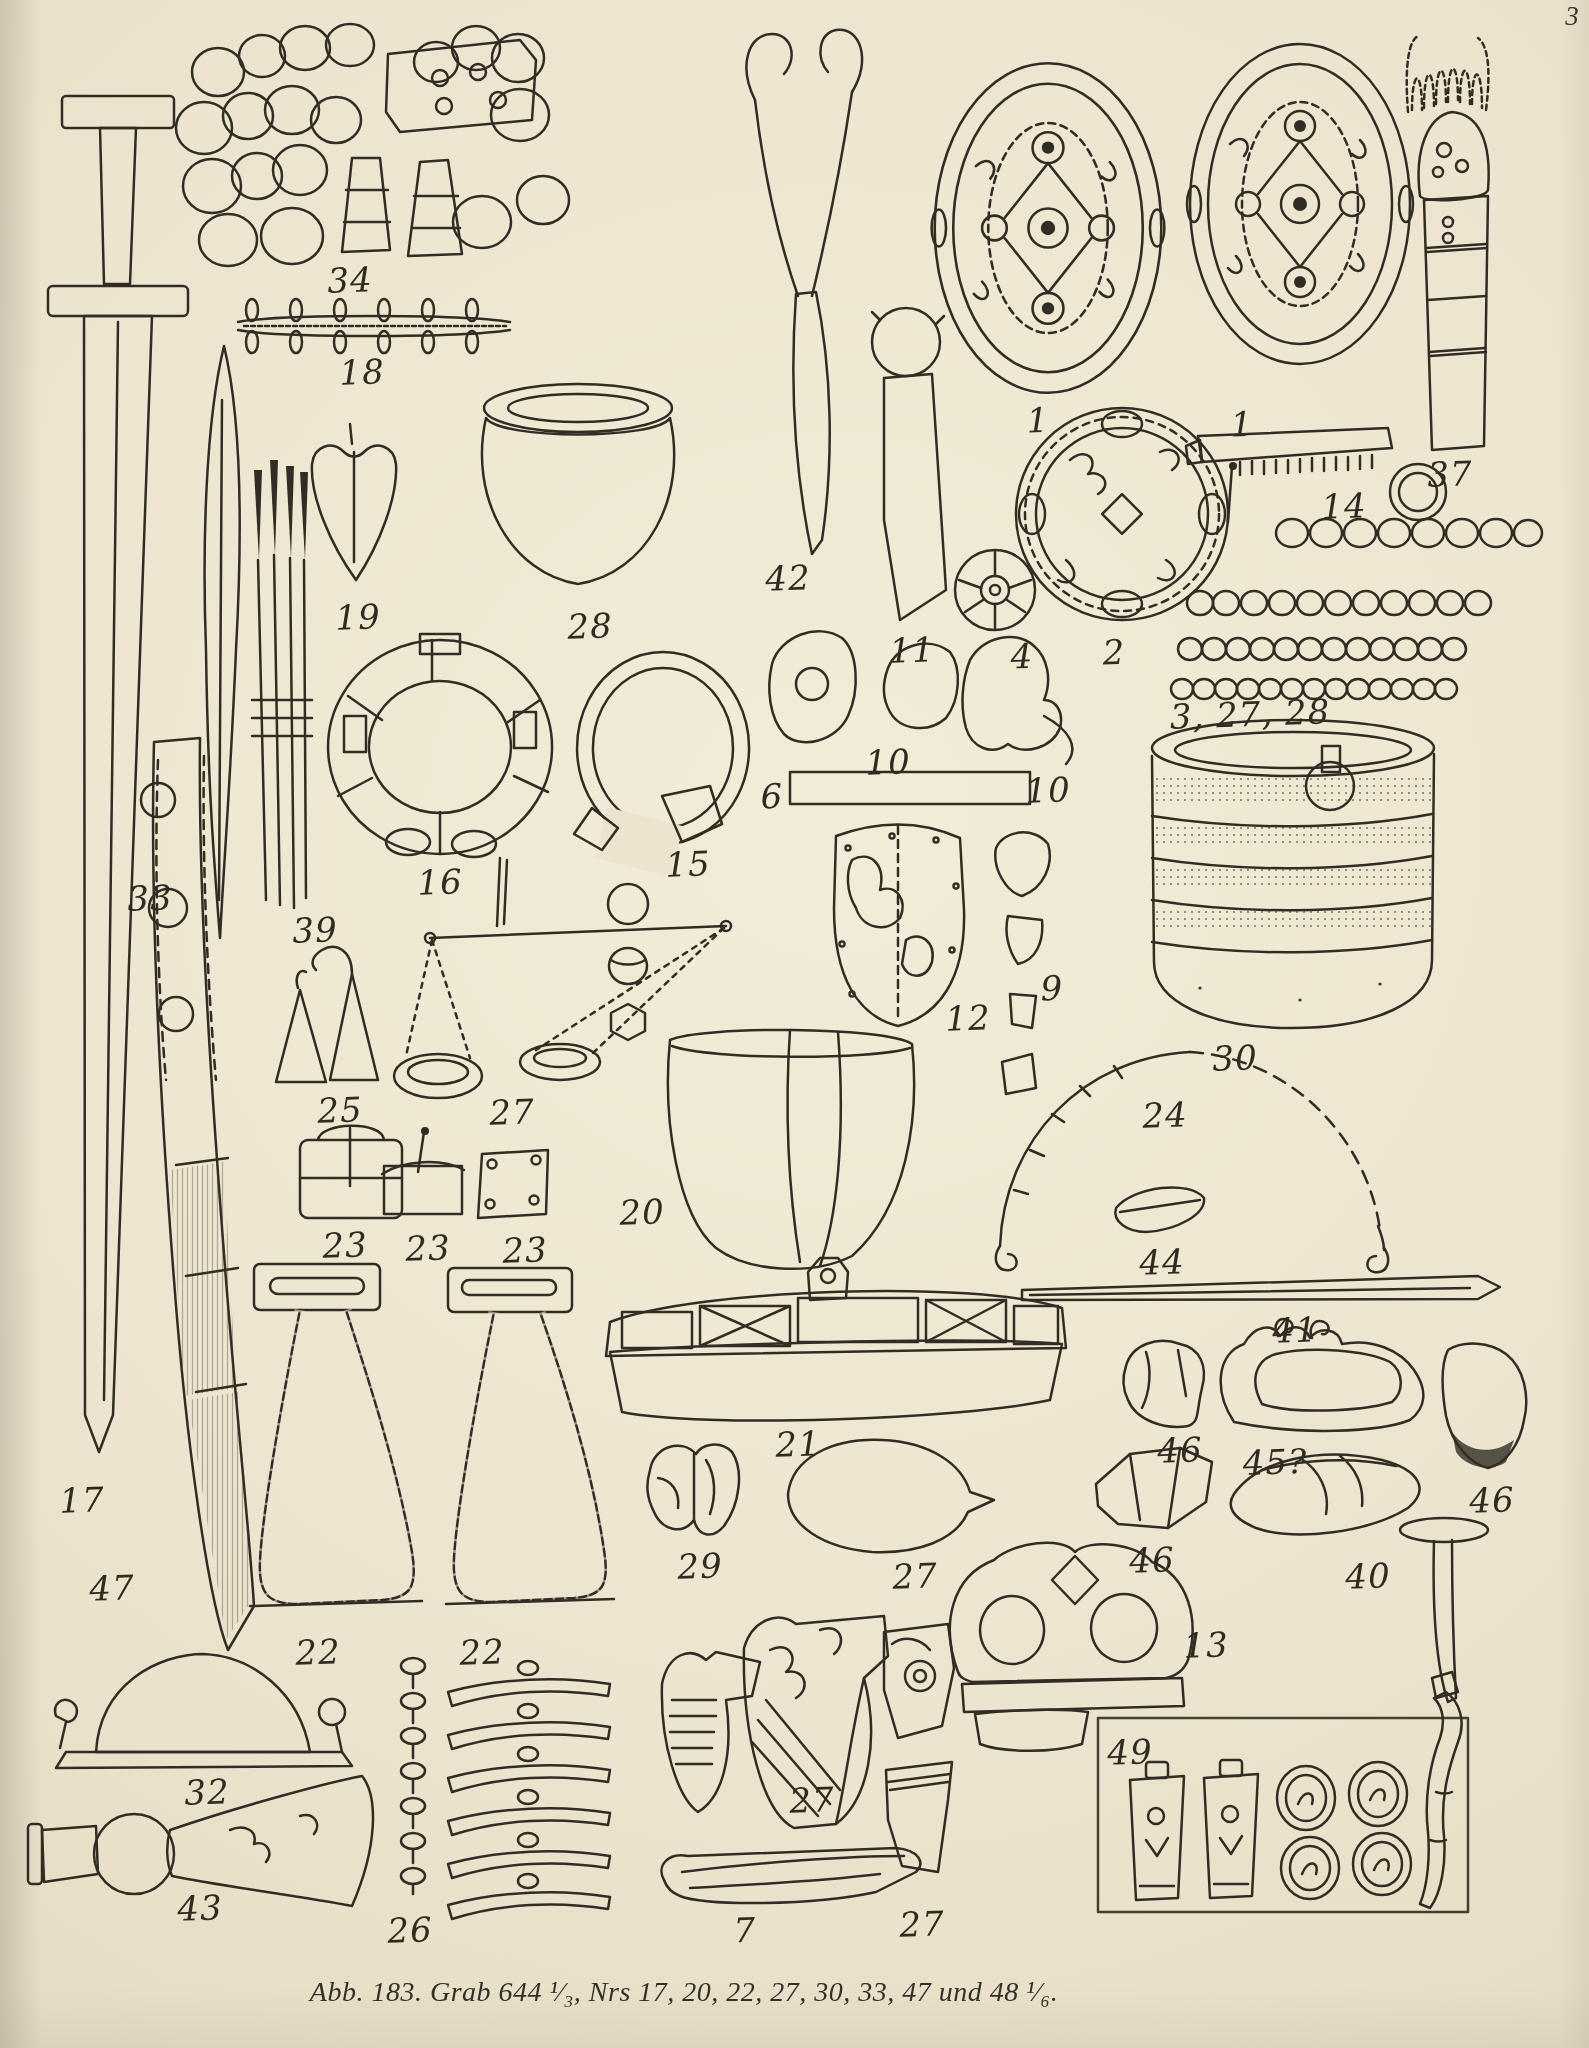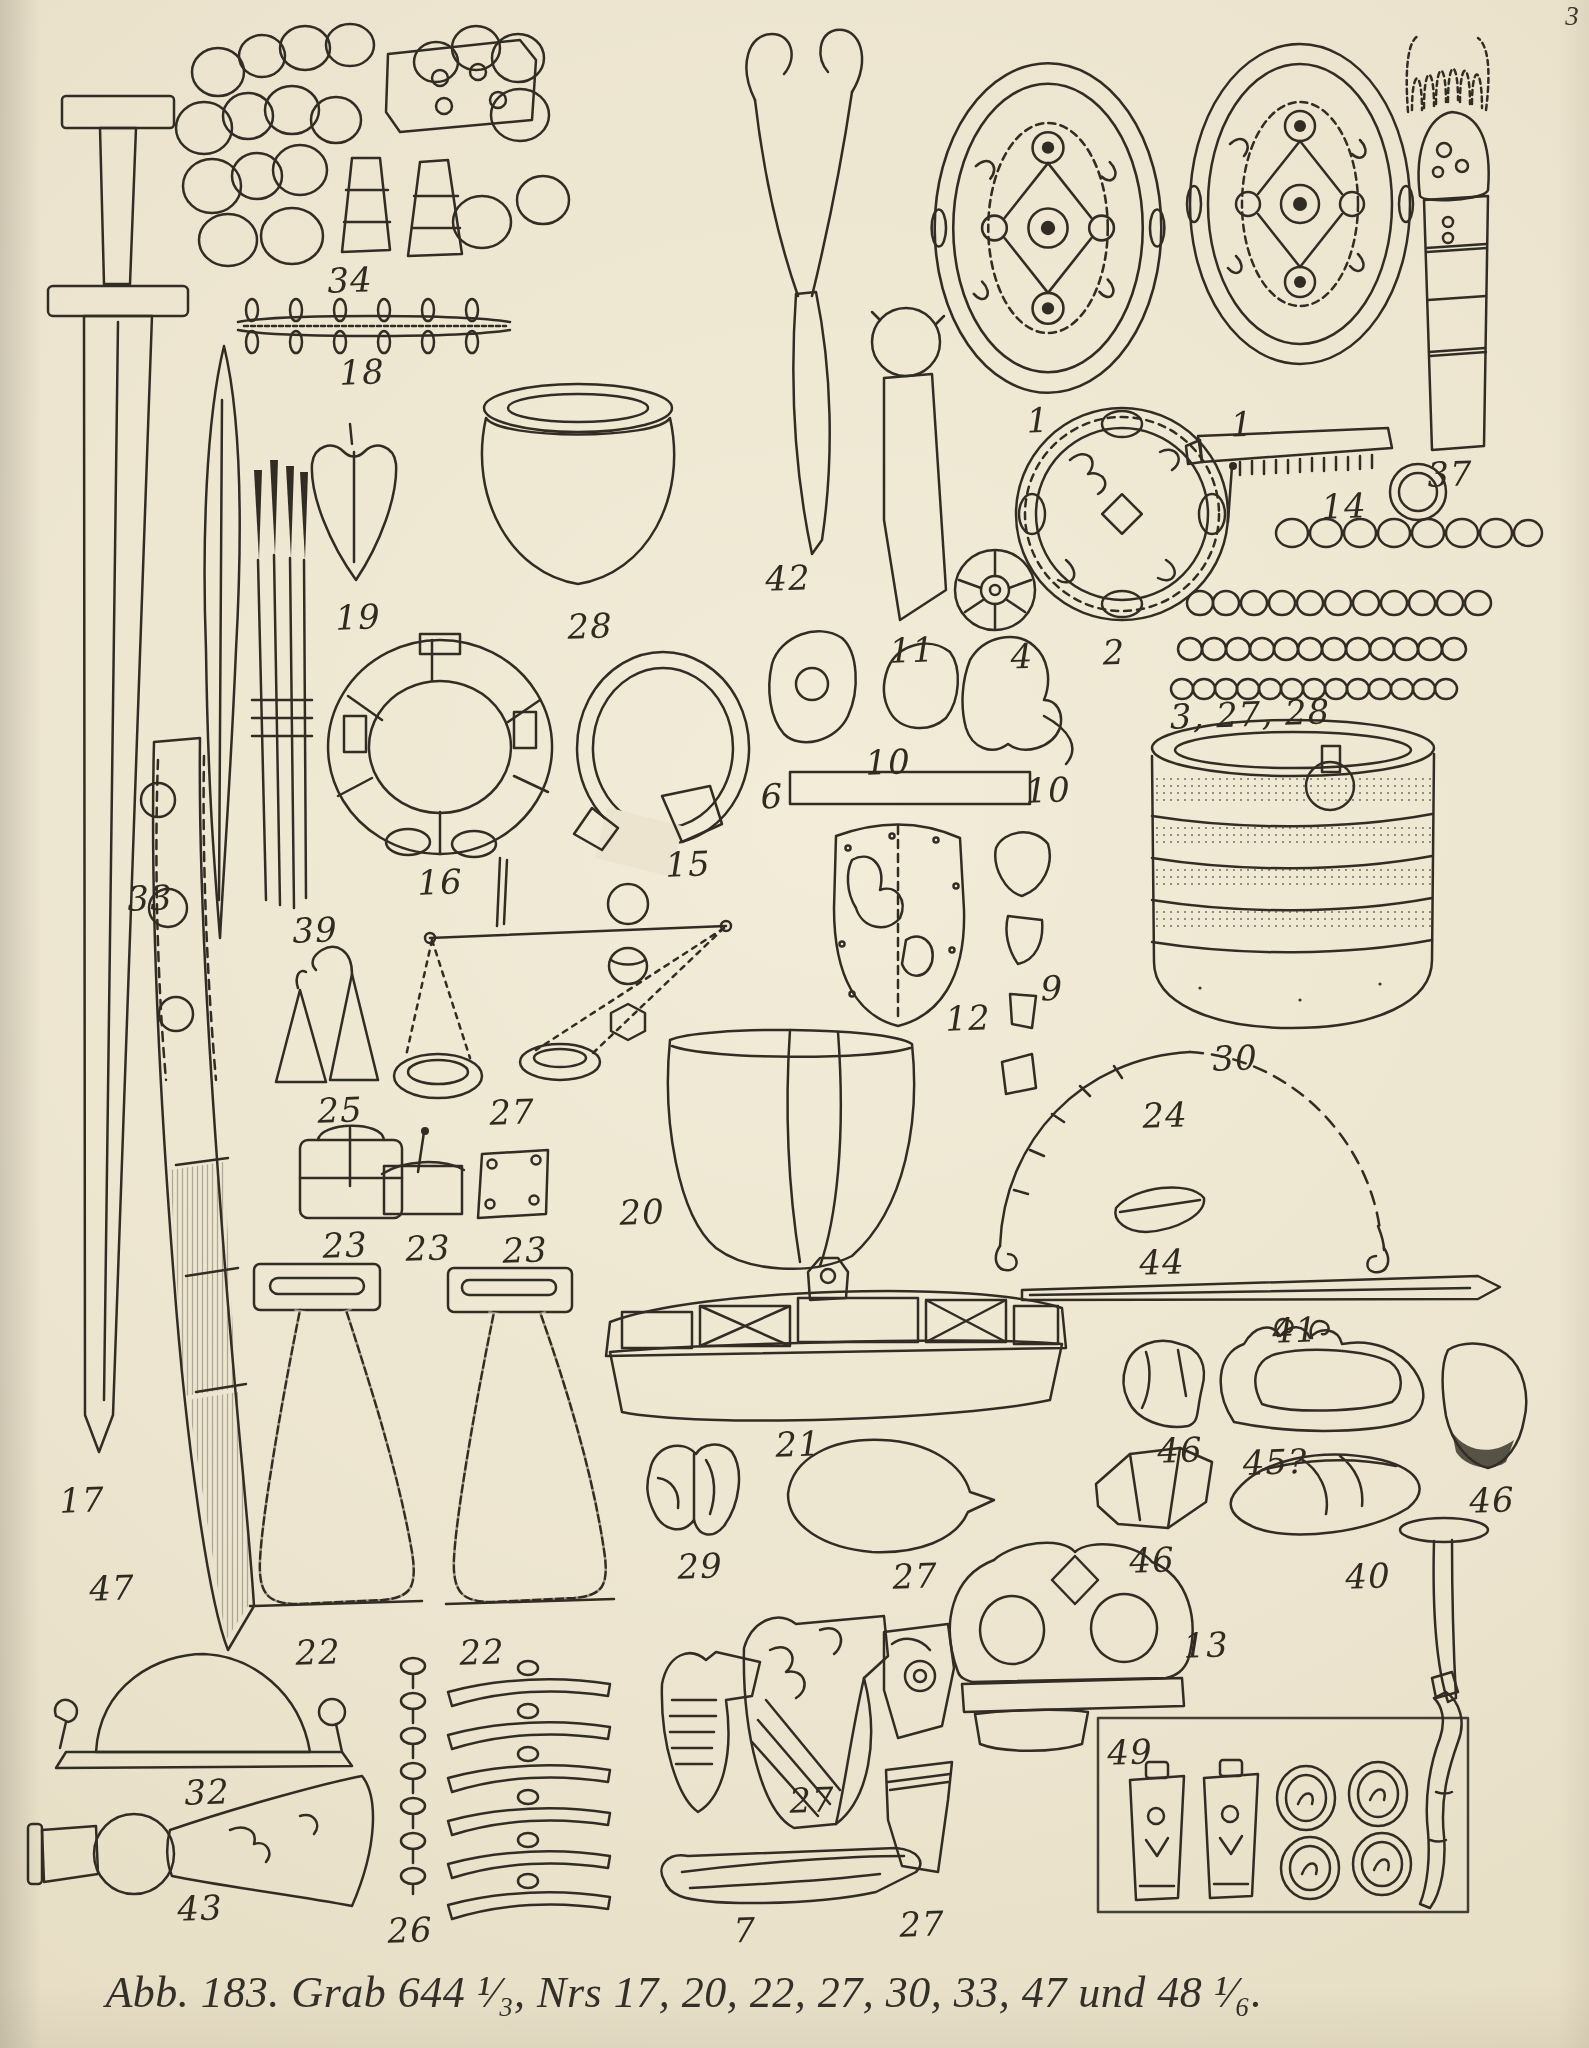--- a/index.html
+++ b/index.html
@@ -14,21 +14,21 @@
   }
   svg.plate{position:absolute;left:0;top:0;}
   .ink{stroke:#322d24;fill:none;stroke-width:2.5;stroke-linecap:round;stroke-linejoin:round;}
   .lbl{
     position:absolute;transform:translate(-50%,-50%) rotate(-2deg);
     font-style:italic;font-size:34px;color:#2f2b21;white-space:nowrap;
     font-family:"DejaVu Serif","Liberation Serif",serif;letter-spacing:1px;
   }
   .caption{
     position:absolute;left:684px;top:1992px;transform:translate(-50%,-50%);
-    font-style:italic;font-size:44px;color:#33302a;white-space:nowrap;letter-spacing:.5px;
+    font-style:italic;font-size:28px;color:#33302a;white-space:nowrap;letter-spacing:.5px;
   }
   .corner{position:absolute;left:1572px;top:16px;transform:translate(-50%,-50%);
     font-style:italic;font-size:27px;color:#3a352c;}
 </style>
 </head>
 <body>
 
 <div class="page">
 
 <svg class="plate" width="1589" height="2048" viewBox="0 0 1589 2048">

